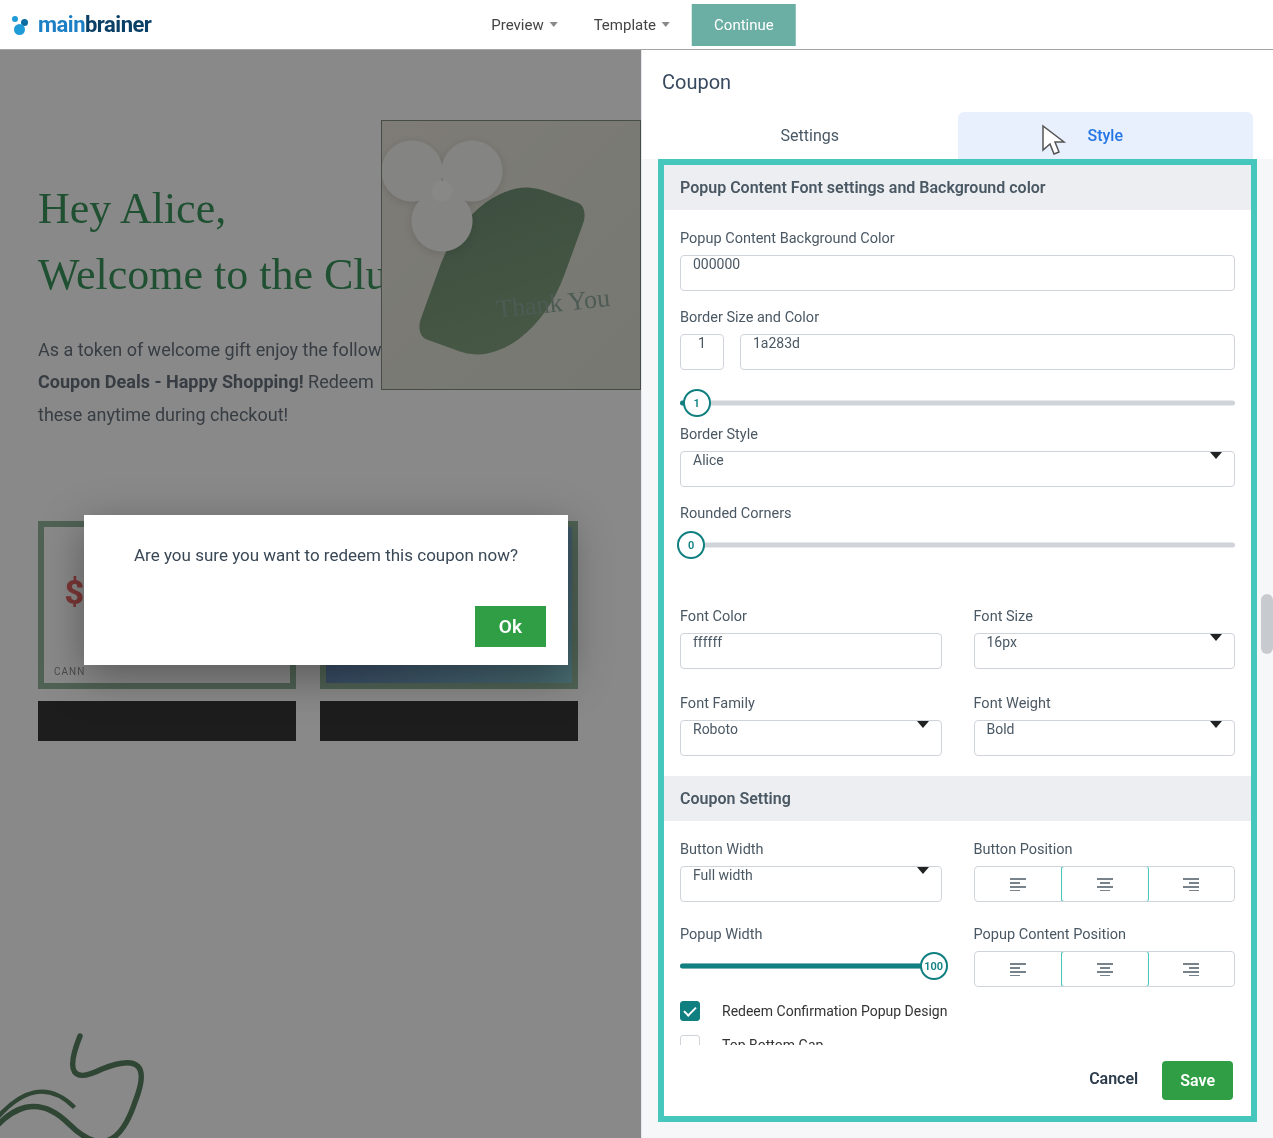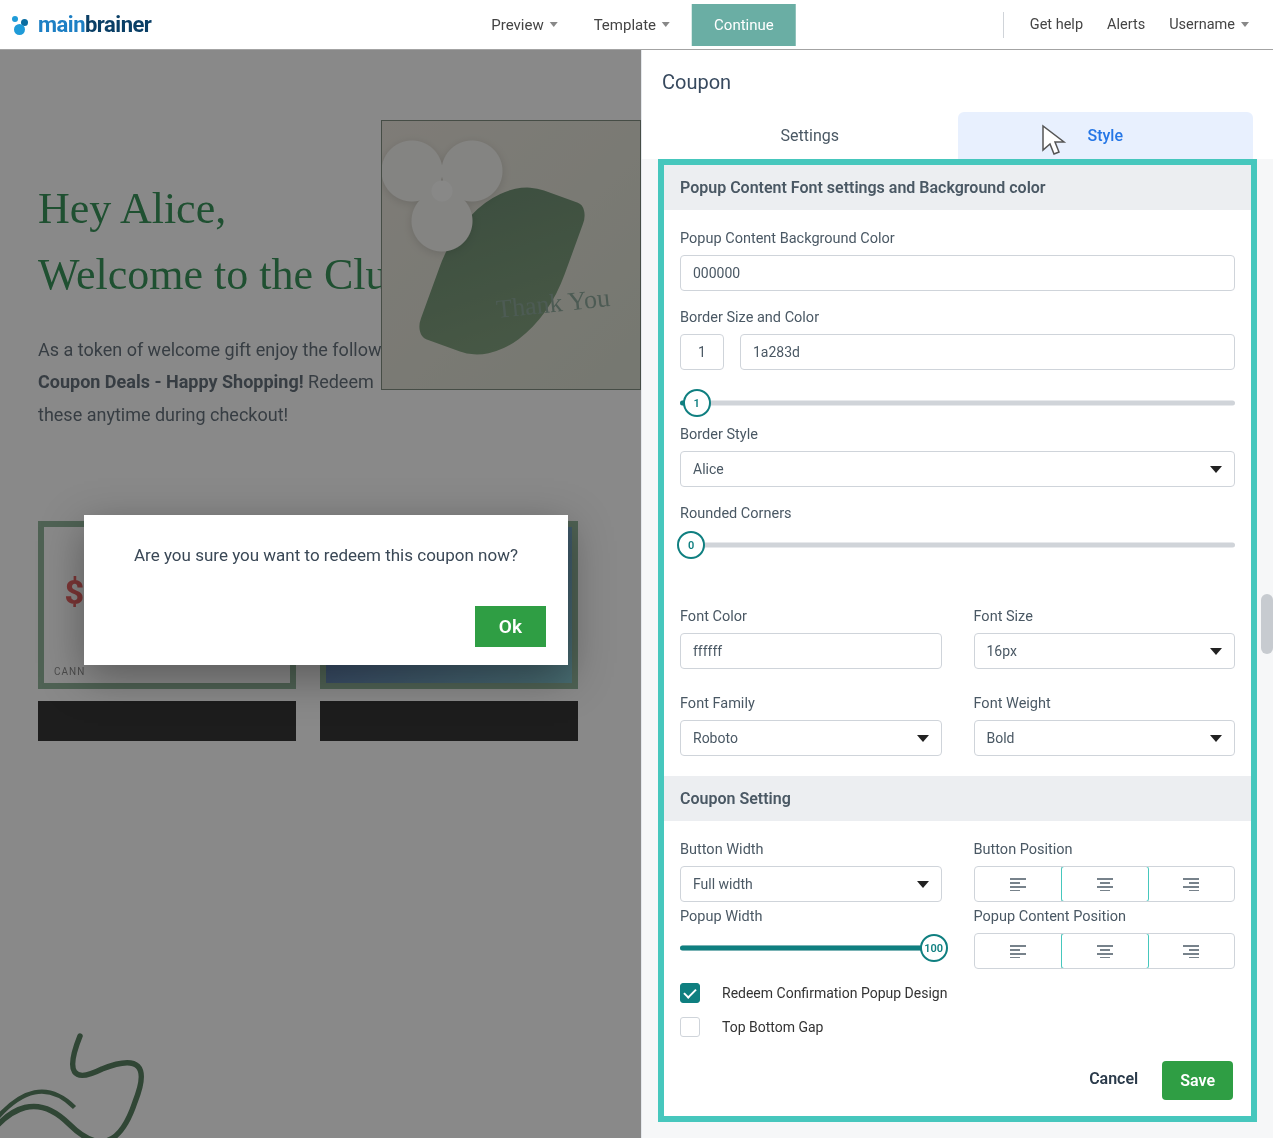--- a/index.html
+++ b/index.html
@@ -183,21 +183,21 @@
   .section-head {
     background:#eceef1; color:#4a5864; font-weight:600;
     padding:13px 16px; font-size:16px;
   }
   .section-body { padding:14px 16px 20px; }
 
   .fld-label { color:#4a5864; font-size:14.5px; margin-bottom:8px; margin-top:6px; }
   .text-input, .select-like {
     width:100%; height:36px; border:1px solid #cfd4da; border-radius:4px;
     background:#fff; padding:0 12px; font-size:14px; color:#4a5864;
-    display:flex; align-items:center; position:relative;
+    display:flex; position:relative;
   }
   .select-like { justify-content:space-between; cursor:pointer; }
   .select-like .sel-caret {
     width:0; height:0; border-left:6px solid transparent;
     border-right:6px solid transparent; border-top:7px solid #222;
   }
   .row { display:flex; gap:16px; }
   .row > * { flex:1; }
   .number-box { width:44px !important; flex:0 0 44px; text-align:center; padding:0; justify-content:center; }
 
@@ -287,29 +287,20 @@
       <span>Preview</span>
       <span class="caret"></span>
     </div>
     <div class="nav-link">
       <span>Template</span>
       <span class="caret"></span>
     </div>
     <div class="continue-btn">Continue</div>
   </div>
 
-  <div class="nav-right">
-    <div class="sep"></div>
-    <div class="item">Get help</div>
-    <div class="item">Alerts</div>
-    <div class="item">
-      <span>Username</span>
-      <span class="caret"></span>
-    </div>
-  </div>
 </div>
 
 <div class="workspace">
 
   <div class="canvas">
     <div class="canvas-inner">
       <div class="flower-card">
         <div class="leaf"></div>
         <div class="flower"></div>
         <span class="thankyou">Thank You</span>
@@ -471,21 +462,21 @@
                       <line x1="1" y1="2" x2="17" y2="2"></line>
                       <line x1="7" y1="6" x2="17" y2="6"></line>
                       <line x1="1" y1="10" x2="17" y2="10"></line>
                       <line x1="7" y1="14" x2="17" y2="14"></line>
                     </svg>
                 </div>
               </div>
             </div>
           </div>
 
-          <div class="two-col" style="">
+          <div class="two-col" style="margin-top:18px">
             <div class="col">
               <div class="fld-label">Popup Width</div>
               <div class="slider-wrap" style="margin:4px 0">
                 <div class="slider-track"></div>
                 <div class="slider-fill" style="width:97%"></div>
                 <div class="slider-thumb" style="left:97%">100</div>
               </div>
             </div>
             <div class="col">
               <div class="fld-label">Popup Content Position</div>

